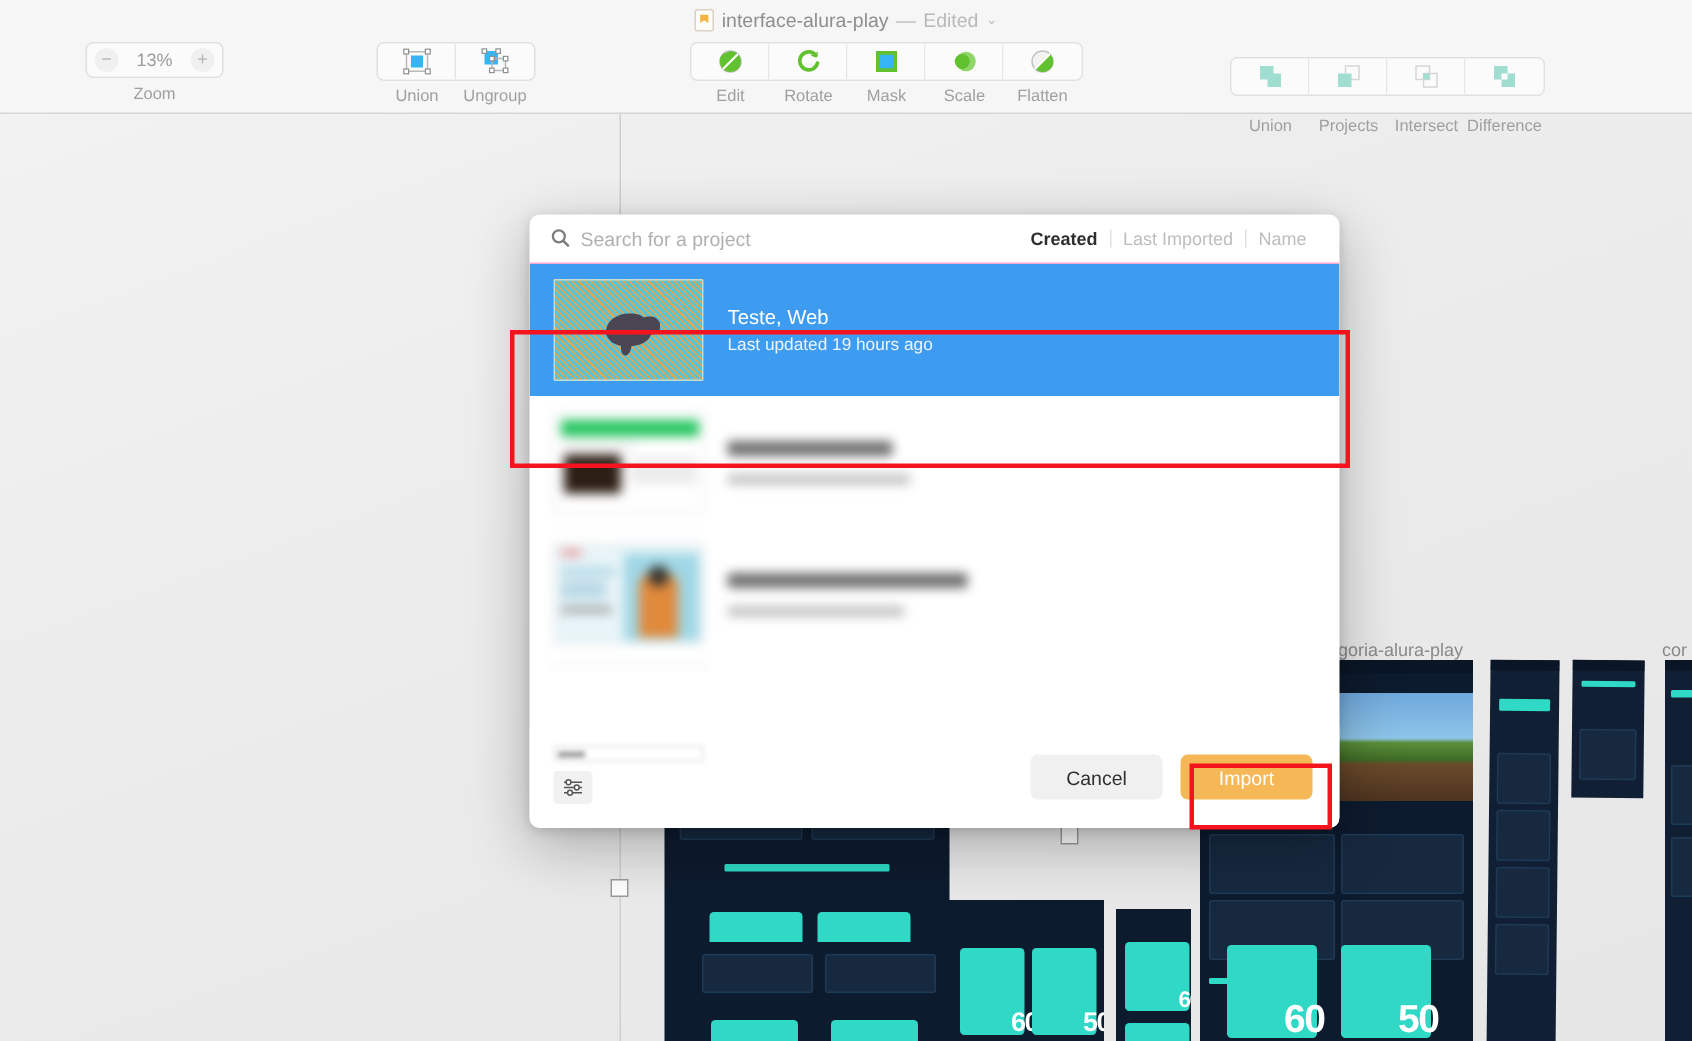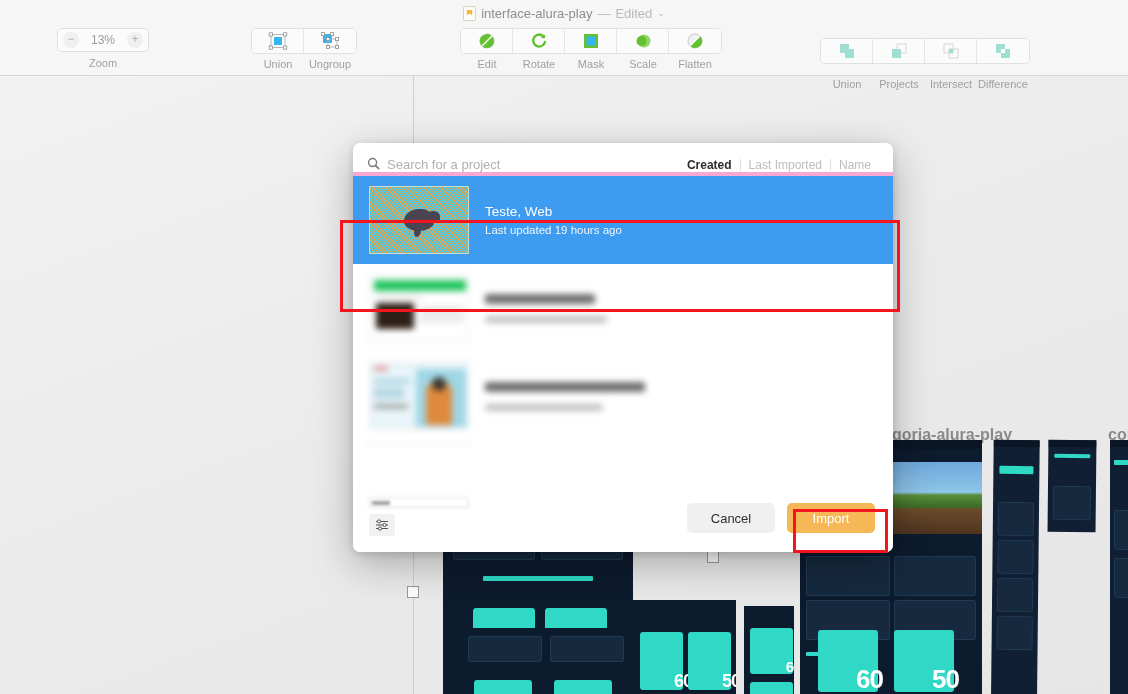--- a/index.html
+++ b/index.html
@@ -64,21 +64,21 @@
   .zval { font-size: 12px; color: #9b9b9b; }
   .zlabel { font-size: 11px; color: #a0a0a0; margin-top: 5px; }
 
   
   .canvas {
     position: absolute; top: 76px; left: 0; width: 1128px; height: 618px;
     background: linear-gradient(160deg,#f2f2f2 0%, #ececec 40%, #e6e6e6 100%);
     overflow: hidden;
   }
   .artlabel {
-    position: absolute; font-size: 16px; color: #8a8a8a; white-space: nowrap; font-weight: bold;
+    position: absolute; font-size: 12px; color: #8a8a8a; white-space: nowrap;
   }
   .guide { position: absolute; background: #cfcfcf; }
   .handle {
     position: absolute; width: 12px; height: 12px; background: #fdfdfd;
     border: 1px solid #9a9a9a;
   }
 
   .board { position: absolute; background: #0d1b2e; overflow: hidden; }
   .board.bd { background: #101f33; }
 
@@ -122,22 +122,22 @@
   .lights { position: absolute; left: 12px; display: flex; gap: 8px; }
   .light { width: 12px; height: 12px; border-radius: 50%; }
   .l-close { background: #fc5f57; }
   .l-min { background: #c9c9c9; }
   .l-max { background: #c9c9c9; }
   .dlg-title {
     width: 100%; text-align: center; font-size: 13px; color: #3a3a3a; font-weight: 600;
   }
 
   .dlg-search {
-    position: relative; height: 33px; border-bottom: 4px solid #f9a8d4;
-    display: flex; align-items: flex-end; padding: 0 14px;
+    position: relative; height: 33px; border-bottom: 1px solid #f9a8d4;
+    display: flex; align-items: center; padding: 0 14px;
   }
   .search-icon { color: #9a9a9a; font-size: 12px; margin-right: 7px; line-height:1; }
   .search-input {
     border: none; outline: none; font-size: 13px; color: #333;
     font-family: "Liberation Sans", sans-serif; background: transparent; flex: 1;
   }
   .search-input::placeholder { color: #b0b0b0; }
   .sorts { display: flex; align-items: center; font-size: 12px; }
   .sort { padding: 0 8px; color: #bdbdbd; }
   .sort.active { color: #2e2e2e; font-weight: 600; }

